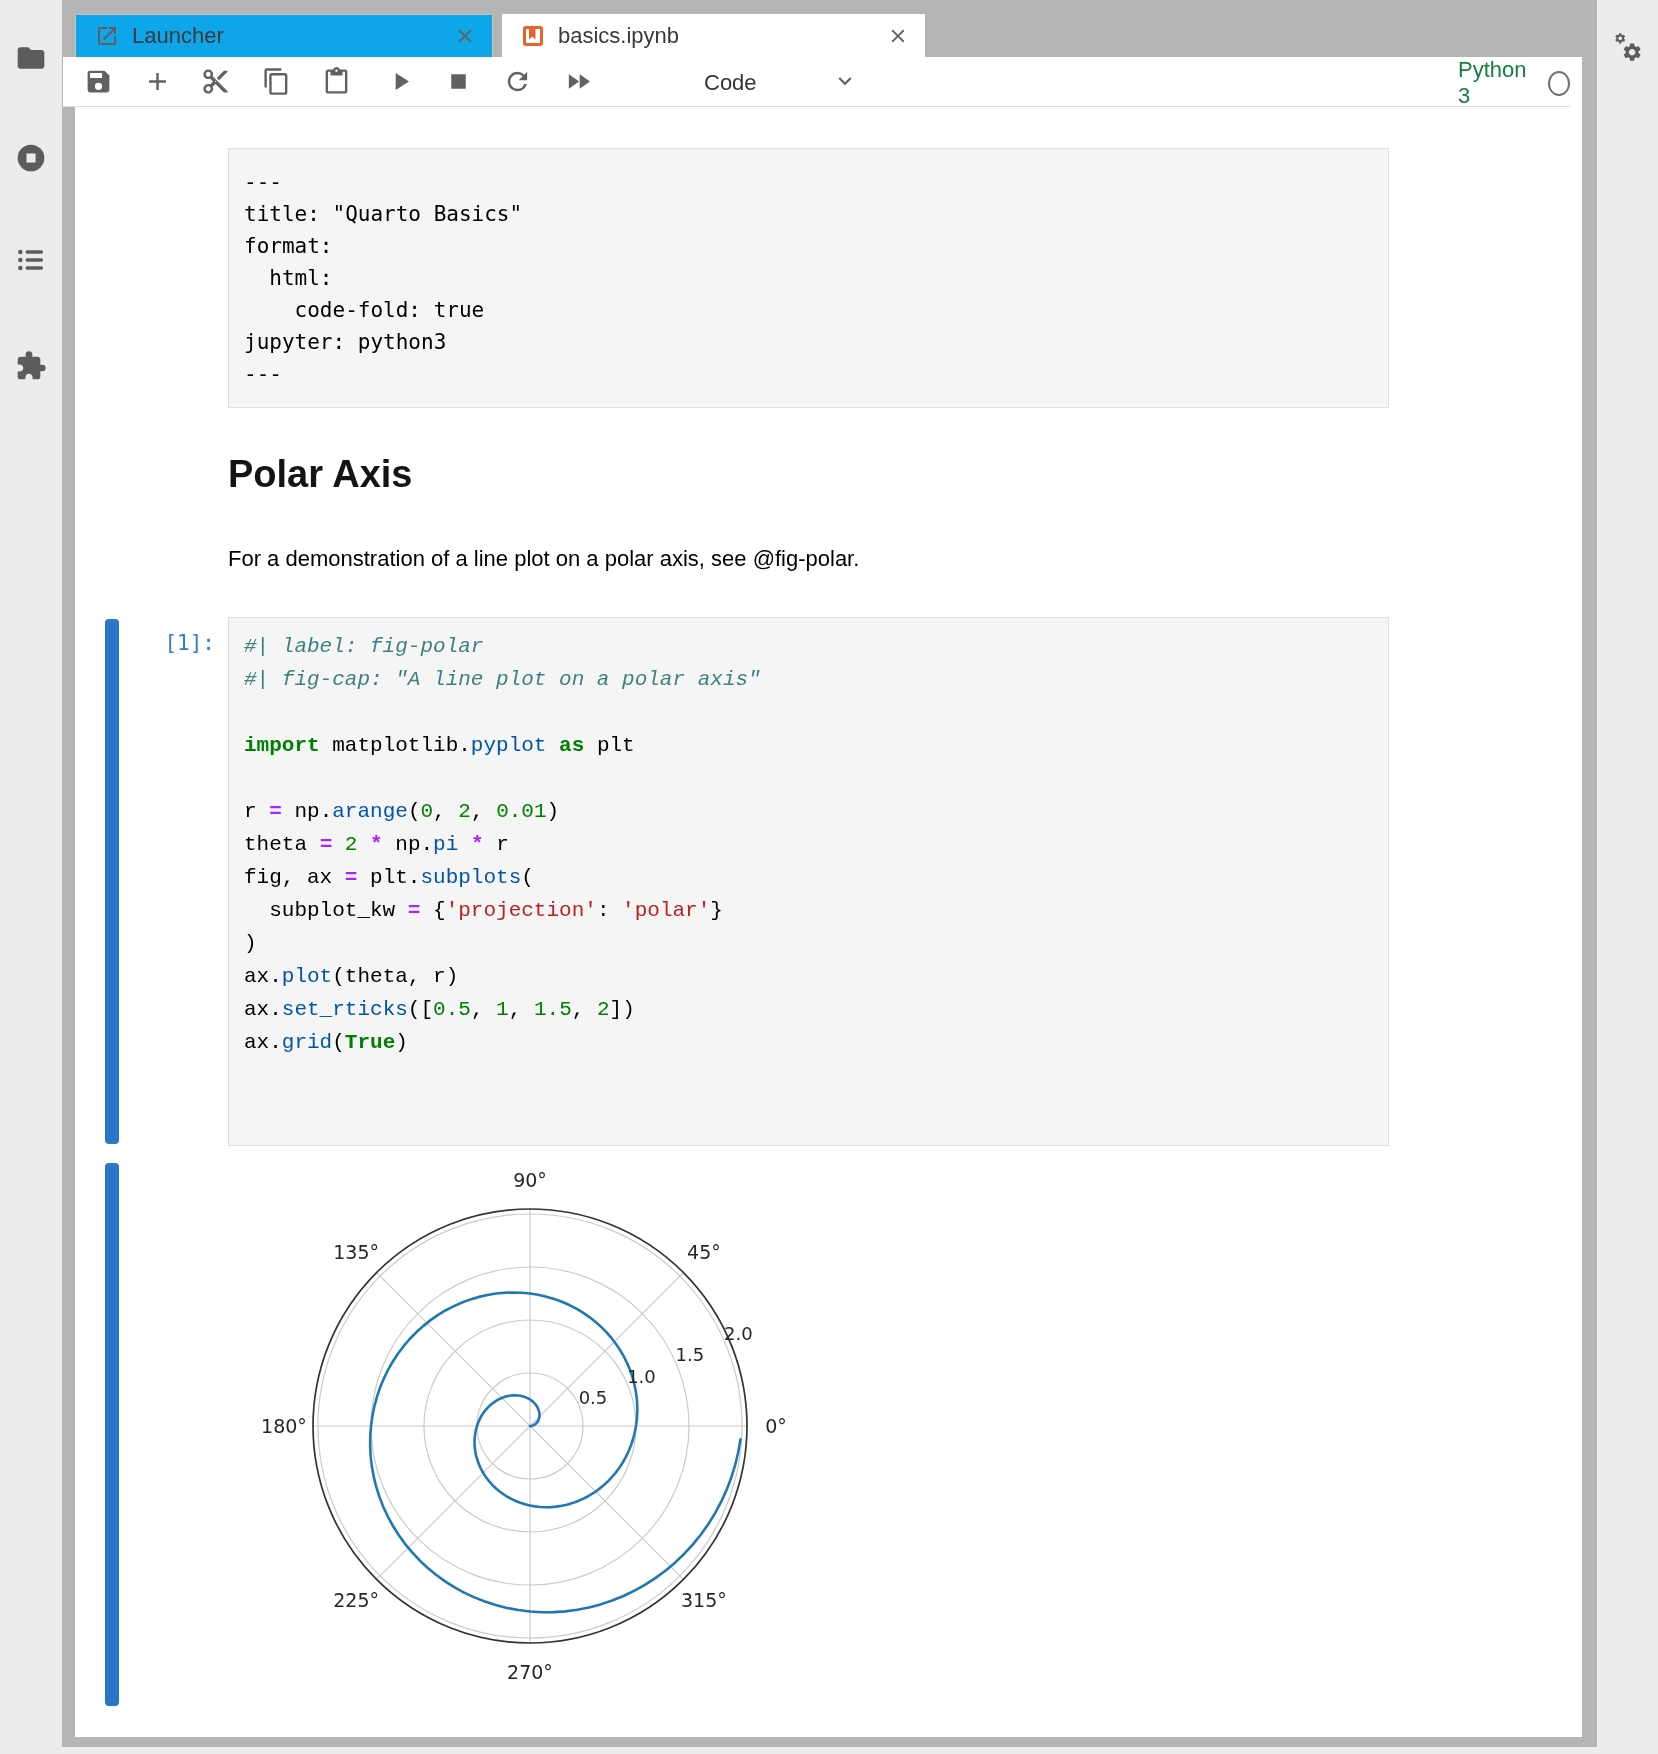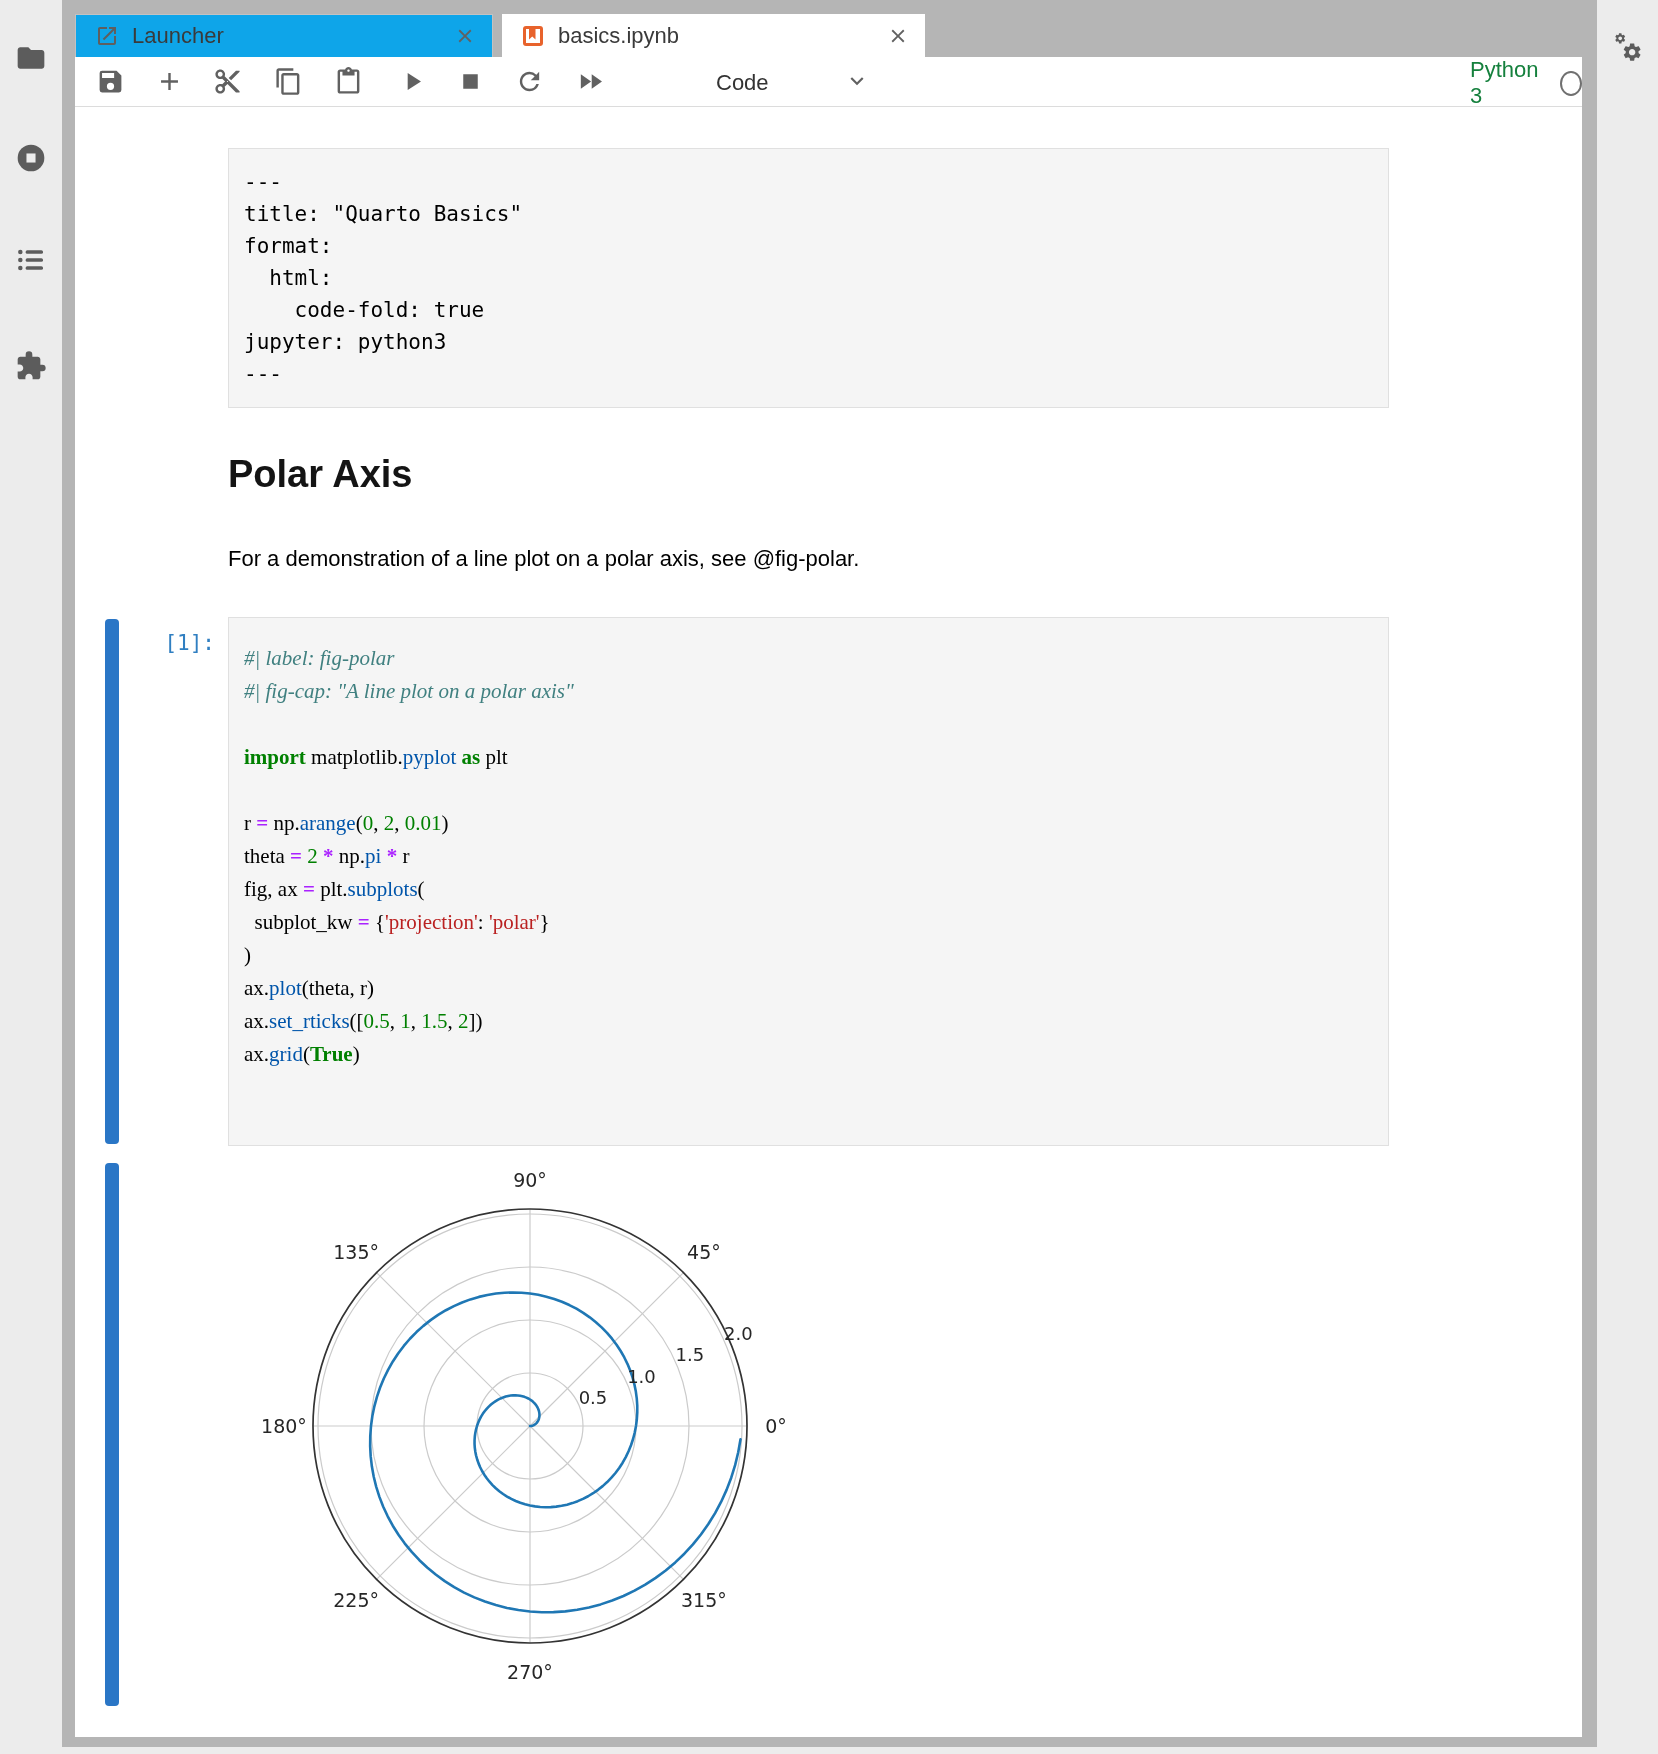--- a/index.html
+++ b/index.html
@@ -28,42 +28,42 @@
   .tab-launcher { left:75px; width:418px; background:#0ea5e9; border:1px solid #c2c2c2; border-bottom:none; }
   .tab-notebook { left:502px; width:423px; background:#ffffff; }
   .tab-accent { position:absolute; left:502px; top:14px; width:423px; height:5px; }
   .tab-icon { margin-left:18px; width:26px; height:26px; display:flex; align-items:center; justify-content:center; }
   .tab-icon svg { width:24px; height:24px; }
   .tab-label { margin-left:12px; font-size:22px; color:#3a3a3a; flex:1 1 auto; }
   .tab-close { width:26px; height:26px; margin-right:14px; display:flex; align-items:center; justify-content:center; cursor:pointer; }
   .tab-close svg { width:22px; height:22px; fill:#616161; }
 
   
-  .toolbar { position:absolute; left:75px; top:57px; width:1507px; height:50px; background:#ffffff;
+  .toolbar { position:absolute; left:63px; top:57px; width:1507px; height:50px; background:#ffffff;
              border-bottom:1px solid #dcdcdc; }
   .tb-btn { position:absolute; top:9px; width:34px; height:34px;
             display:flex; align-items:center; justify-content:center; cursor:pointer; }
   .tb-btn svg { width:29px; height:29px; fill:#616161; }
   .tb-celltype { position:absolute; left:641px; top:9px; height:34px; display:flex; align-items:center;
                  font-size:22px; color:#333; cursor:pointer; }
   .tb-chevron { position:absolute; left:765px; top:9px; width:34px; height:34px;
                 display:flex; align-items:center; justify-content:center; cursor:pointer; }
   .tb-chevron svg { width:26px; height:26px; fill:#616161; }
   .tb-kernel { position:absolute; left:1395px; top:9px; height:34px; display:flex; align-items:center; cursor:pointer; }
   .tb-kernel-label { font-size:22px; color:#15803d; }
   .kernel-circle { width:25px; height:25px; border:2.5px solid #707070; border-radius:50%; margin-left:16px; }
 
   
   .mono { font-family:"DejaVu Sans Mono", monospace; }
   .cell-box { position:absolute; left:228px; width:1161px; background:#f5f5f5;
               border:1px solid #e0e0e0; }
   .yaml-box { top:148px; height:260px; padding:17px 15px;
               font-family:"DejaVu Sans Mono", monospace; font-size:21px; line-height:32px; color:#000; }
-  .code-box { top:617px; height:529px; padding:24px 15px;
-              font-family:Liberation Serif, serif; font-size:21px; line-height:33px; color:#000; }
+  .code-box { top:617px; height:529px; padding:12px 15px;
+              font-family:Liberation Mono, monospace; font-size:21px; line-height:33px; color:#000; }
   .cl { white-space:pre; }
 
   .md-heading { position:absolute; left:228px; top:453px; font-size:38px; font-weight:bold; color:#141414; }
   .md-para    { position:absolute; left:228px; top:546px; font-size:22px; color:#000000; }
 
   .collapser { position:absolute; left:105px; width:14px; background:#2a76c6; border-radius:4px; cursor:pointer; }
   .collapser-input  { top:619px; height:525px; }
   .collapser-output { top:1163px; height:543px; }
 
   .in-prompt { position:absolute; left:60px; width:155px; top:631px; text-align:right;

